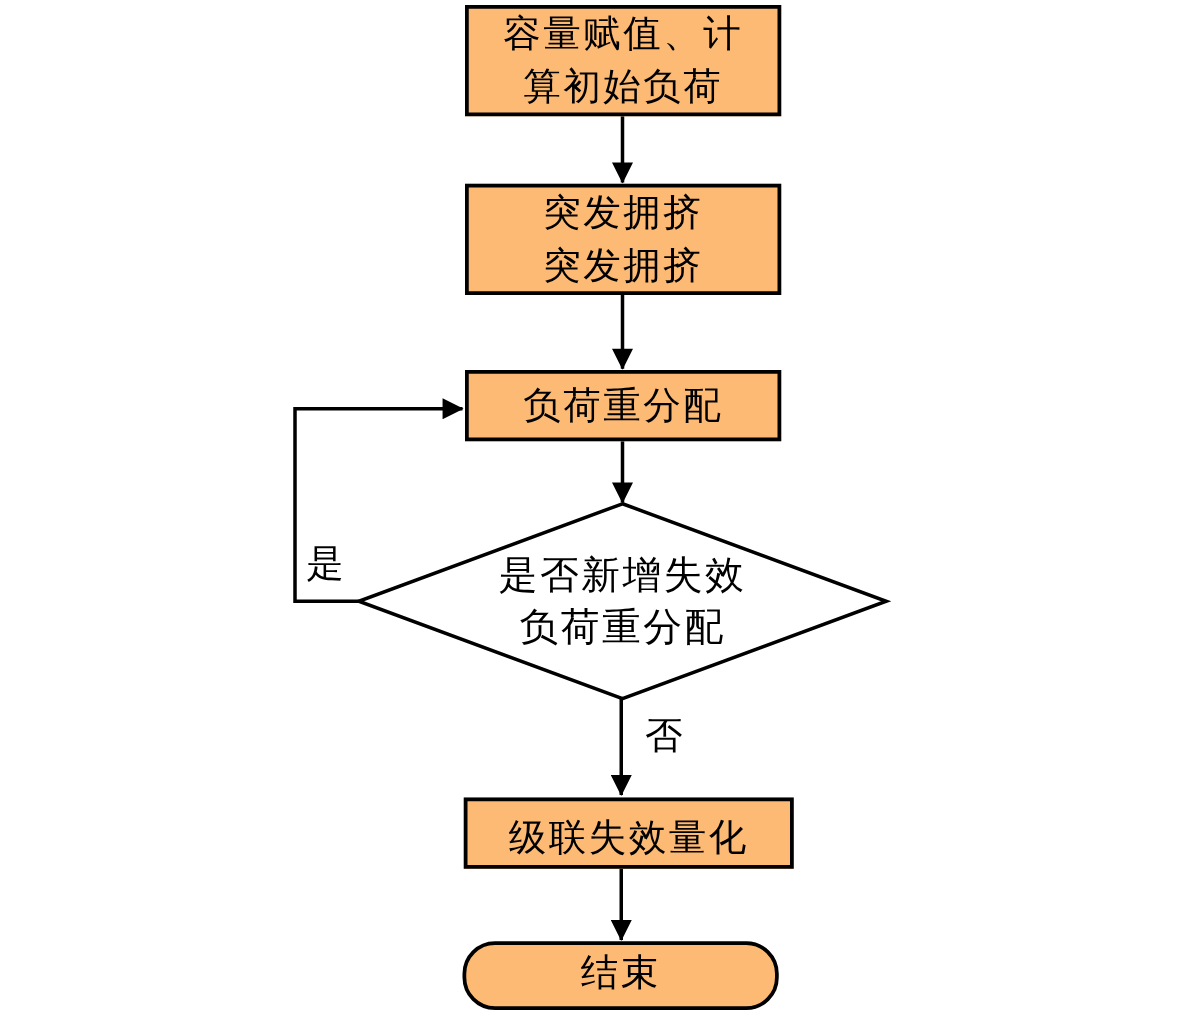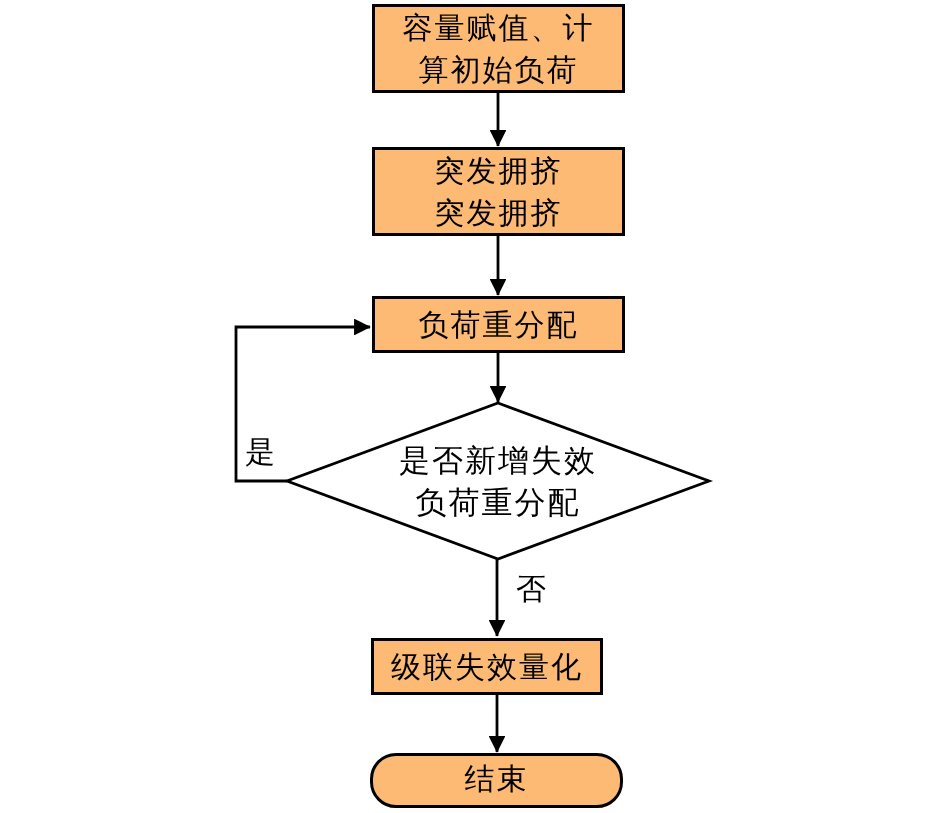--- a/index.html
+++ b/index.html
@@ -50,21 +50,21 @@
     justify-content: center;
     text-align: center;
     font-size: 31px;
     line-height: 42px;
     letter-spacing: 2px;
     background: transparent;
   }
   .box-init        { left: 372px; top: 4px;   width: 253px; height: 89px; }
   .box-burst       { left: 372px; top: 147px; width: 253px; height: 89px; }
   .box-redistribute{ left: 372px; top: 296px; width: 253px; height: 57px; justify-content: center; }
-  .box-quantify    { left: 371px; top: 638px; width: 232px; height: 57px; }
+  .box-quantify    { left: 371px; top: 638px; width: 264px; height: 57px; justify-content: flex-end; }
   .box-end         { left: 370px; top: 753px; width: 253px; height: 55px; border-radius: 26px; font-family: Liberation Mono, monospace; }
   .edge-label {
     position: absolute;
     font-size: 30px;
     line-height: 32px;
     letter-spacing: 0;
     background: #ffffff;
   }
   .label-yes { left: 245px; top: 436px; }
   .label-no  { left: 516px; top: 573px; }

